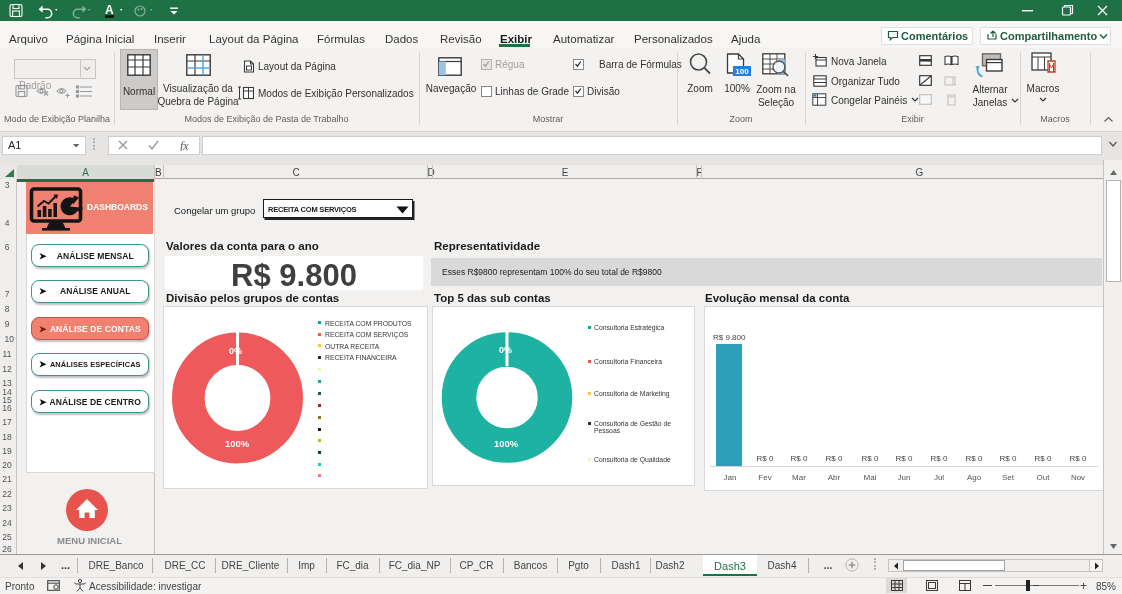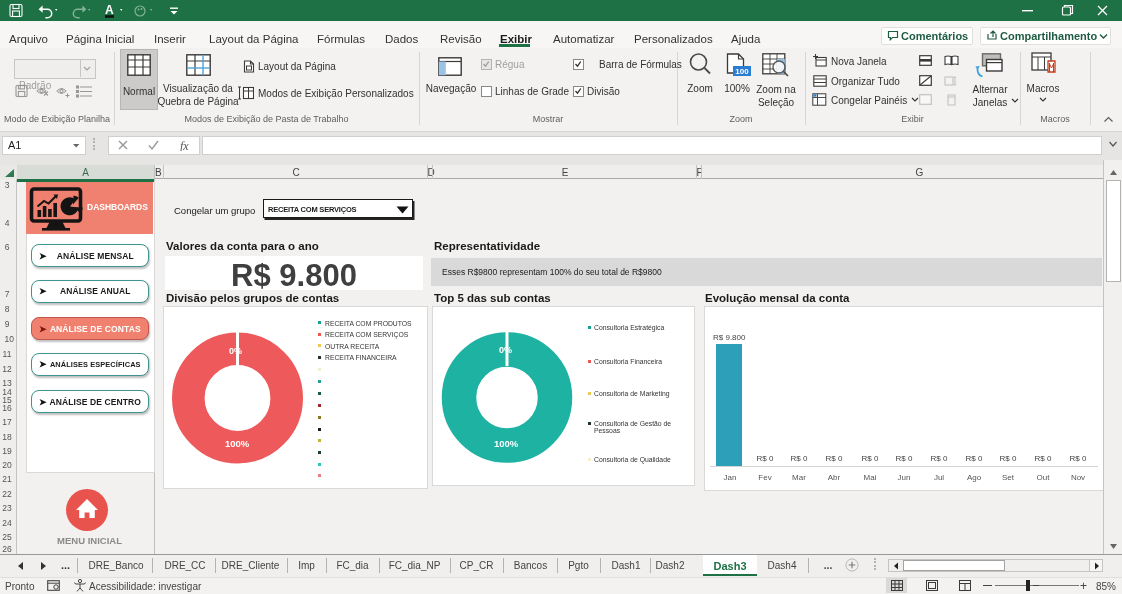--- a/index.html
+++ b/index.html
@@ -525,21 +525,21 @@
     <div class="stab" style="left:454px;width:45px;">CP_CR</div>
     <div class="tsep" style="left:503px;"></div>
     <div class="stab" style="left:507px;width:47px;">Bancos</div>
     <div class="tsep" style="left:557px;"></div>
     <div class="stab" style="left:560px;width:37px;">Pgto</div>
     <div class="tsep" style="left:600px;"></div>
     <div class="stab" style="left:604px;width:44px;">Dash1</div>
     <div class="tsep" style="left:650px;"></div>
     <div class="stab" style="left:648px;width:44px;">Dash2</div>
     <div class="abs" style="left:703px;top:555px;width:54px;height:21px;background:#fff;border-bottom:2.5px solid #1E7145;box-sizing:border-box;"></div>
-    <div class="stab" style="left:703px;width:54px;font-weight:bold;color:#1E7145;font-size:11px;">Dash3</div>
+    <div class="stab" style="left:703px;width:54px;font-weight:normal;color:#1E7145;font-size:11px;">Dash3</div>
     <div class="stab" style="left:759px;width:46px;">Dash4</div>
     <div class="tsep" style="left:808px;"></div>
     <div class="stab" style="left:812px;width:32px;font-weight:bold;">...</div>
     <svg class="abs" style="left:845px;top:558px;" width="14" height="14" viewBox="0 0 15 15">
       <circle cx="7.5" cy="7.5" r="6.5" fill="none" stroke="#B5B3B1" stroke-width="1"></circle>
       <path d="M7.5 4 v7 M4 7.5 h7" stroke="#7A7876" stroke-width="1.2"></path>
     </svg>
     <div class="abs" style="left:874px;top:558px;width:3px;height:12px;border-left:2px dotted #B5B3B1;"></div>
 
     <div class="abs" style="left:888px;top:559px;width:215px;height:13px;background:#F0EFEE;border:1px solid #C6C4C2;box-sizing:border-box;"></div>

